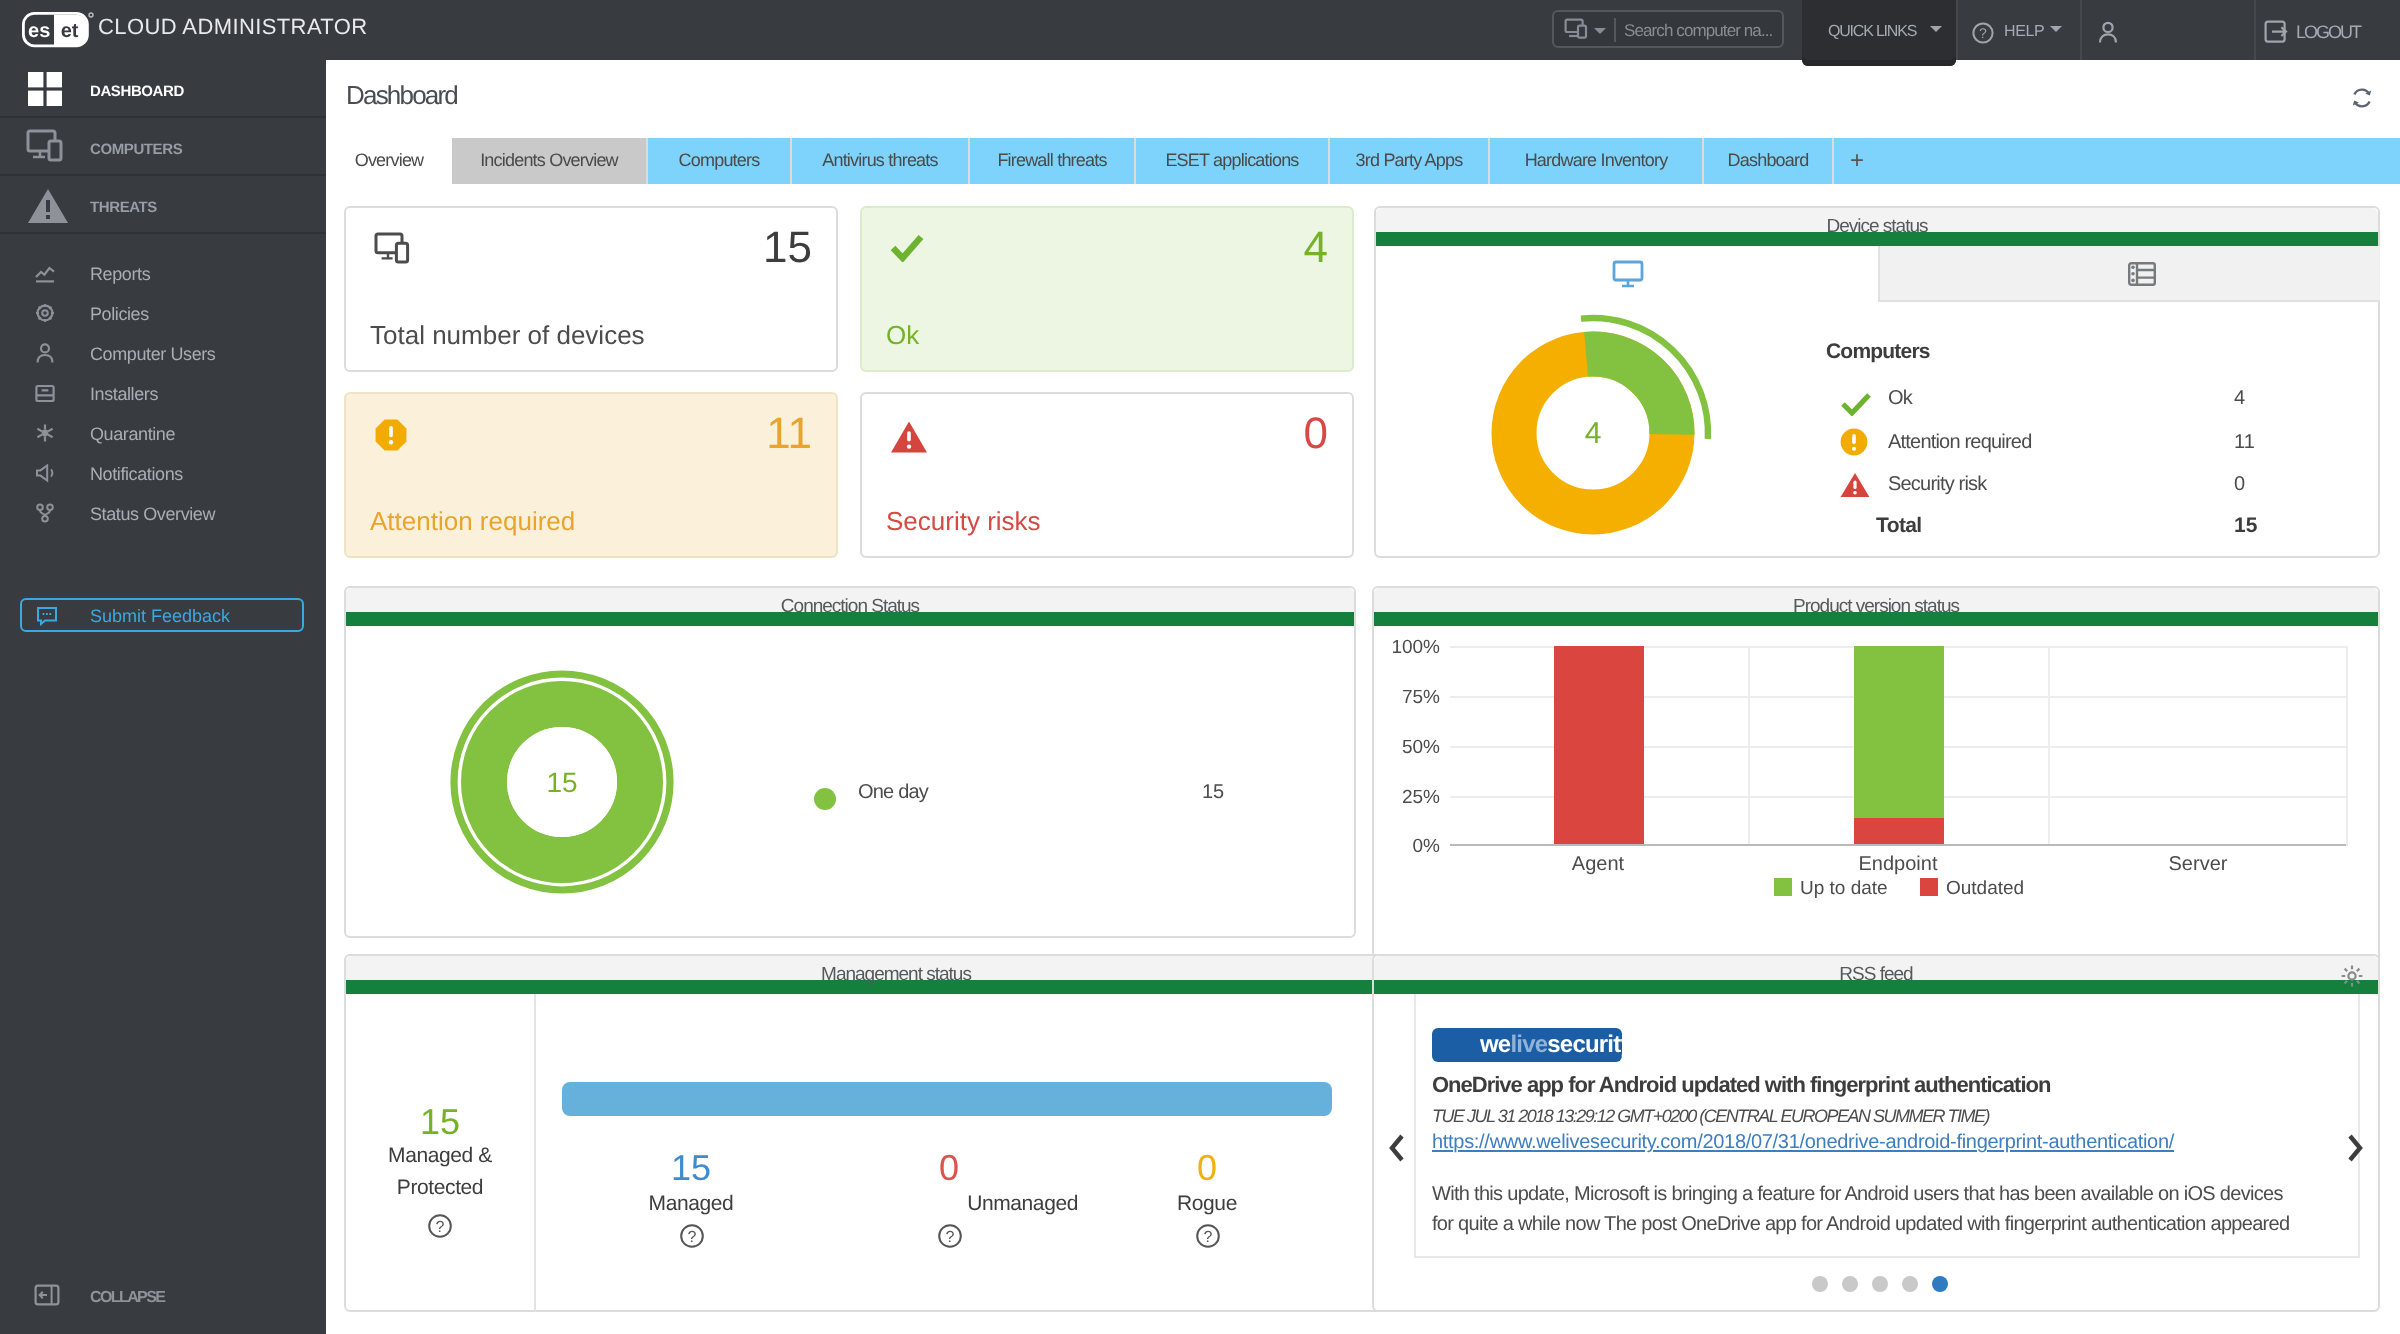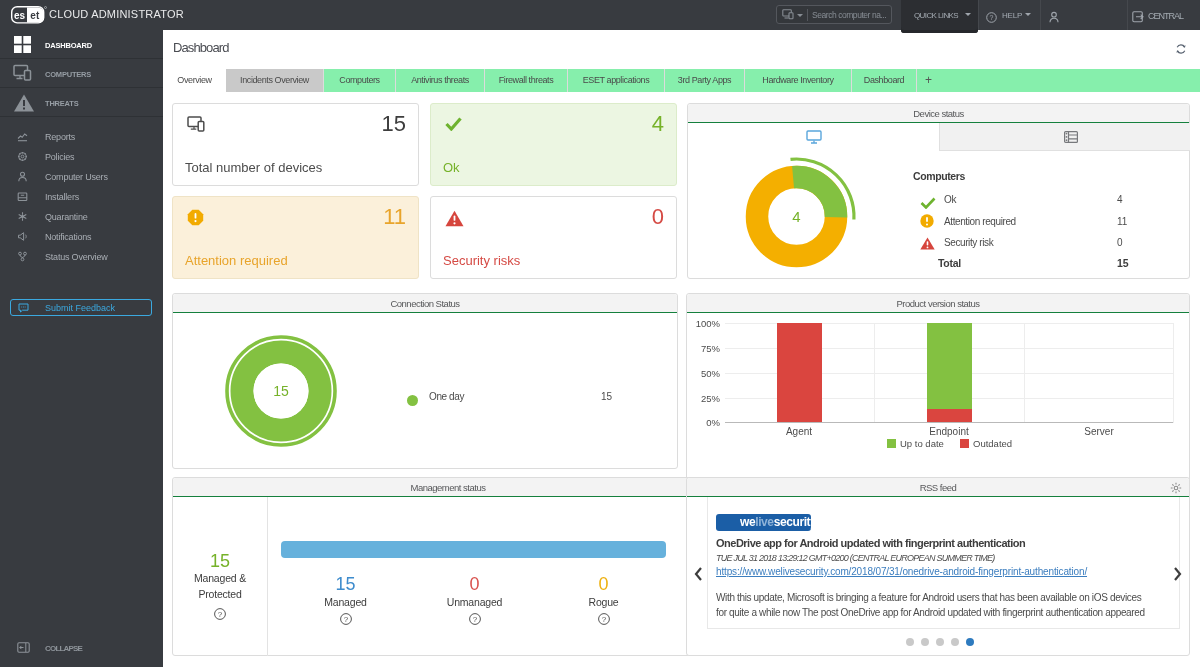--- a/index.html
+++ b/index.html
@@ -26,27 +26,27 @@
 .smallitem { position:relative; height:20px; color:#a9aeb4; font-size:9px; letter-spacing:-0.2px; }
 .smallitem .lbl { position:absolute; left:45px; top:5px; }
 .smallitem svg { position:absolute; left:17px; top:4px; }
 #feedback { position:absolute; left:10px; top:269px; width:142px; height:17px; border:1px solid #3ba9e0; border-radius:3px; color:#3ba9e0; font-size:9px; }
 #feedback .lbl { position:absolute; left:34px; top:3px;text-align:right; }
 #feedback svg { position:absolute; left:7px; top:3px; }
 #collapse { position:absolute; left:0; top:611px; color:#8d9399; font-size:8px; font-weight:bold; letter-spacing:-0.8px; }
 
 #titlebar { position:absolute; left:163px; top:30px; width:1037px; height:39px; background:#fff; }
 #titlebar .t { position:absolute; left:10px; top:10px; font-size:13px; letter-spacing:-0.9px; color:#4a4c52; }
-#tabbar { position:absolute; left:163px; top:69px; width:1037px; height:23px; background:#86efac; }
+#tabbar { position:absolute; left:163px; top:69px; width:1037px; height:23px; background:#7dd3fc; }
 .tab { position:absolute; top:0; height:23px; font-size:9px; letter-spacing:-0.4px; color:#4a4a4a; text-align:center; line-height:23px; border-right:1px solid #dcdcdc; white-space:nowrap; }
 .tab.active { background:#fff; border-right:none; }
 .tab.hover { background:#c9c9c9; }
 
 .panel { position:absolute; background:#fff; border:1px solid #dcdcdc; border-radius:3px; }
-.phead { position:relative; height:19px; background:#f3f3f3; border-bottom:1px solid #15803d; border-radius:3px 3px 0 0; font-size:9.5px; letter-spacing:-0.5px; color:#57585a; text-align:center; line-height:19px; }
+.phead { position:relative; height:19px; background:#f3f3f3; border-bottom:7px solid #15803d; border-radius:3px 3px 0 0; font-size:9.5px; letter-spacing:-0.5px; color:#57585a; text-align:center; line-height:19px; }
 .card { position:absolute; width:247px; height:83px; border:1px solid #dcdcdc; border-radius:3px; background:#fff; }
 .card .num { position:absolute; right:12px; top:7px; font-size:22px; }
 .card .lbl { position:absolute; left:12px; top:56px; font-size:13px; }
 </style>
 </head>
 <body>
 
 <div id="topbar">
   <div id="logo">
     <svg width="37" height="18" viewBox="0 0 37 18">
@@ -88,21 +88,21 @@
         <circle cx="6" cy="3.7" r="2.3" fill="none" stroke="#9fa5ac" stroke-width="1.1"></circle>
         <path d="M2 11.3 c0-2.7 1.7-4.1 4-4.1 s4 1.4 4 4.1" fill="none" stroke="#9fa5ac" stroke-width="1.1"></path>
       </svg>
   </div>
   <div style="position:absolute; left:1132px; top:9px;">
     <svg width="12" height="12" viewBox="0 0 12 12">
         <rect x="0.8" y="0.8" width="9.5" height="10" rx="1.2" fill="none" stroke="#9fa5ac" stroke-width="1.1"></rect>
         <path d="M4 5.8 h7 M8.7 3.6 l2.3 2.2 -2.3 2.2" fill="none" stroke="#9fa5ac" stroke-width="1.1"></path>
       </svg>
   </div>
-  <div style="position:absolute; left:1148px; top:11px; color:#a3aab1; font-size:9px; letter-spacing:-1px;">CENTRAL</div>
+  <div style="position:absolute; left:1148px; top:11px; color:#a3aab1; font-size:9px; letter-spacing:-1px;">LOGOUT</div>
 </div>
 
 <div id="sidebar">
   <div class="bigitem active">
     <svg width="19" height="19" viewBox="0 0 19 19">
         <rect x="1" y="1" width="7.7" height="7.7" fill="#fff"></rect>
         <rect x="10.3" y="1" width="7.7" height="7.7" fill="#fff"></rect>
         <rect x="1" y="10.3" width="7.7" height="7.7" fill="#fff"></rect>
         <rect x="10.3" y="10.3" width="7.7" height="7.7" fill="#fff"></rect>
       </svg>
@@ -355,21 +355,21 @@
         <text x="6" y="8.8" font-size="8" fill="#555" text-anchor="middle" font-family="Liberation Sans">?</text>
       </svg></div>
   <div style="position:absolute; left:108px; top:63px; width:385px; height:17px; background:#66b1dc; border-radius:4px;"></div>
   <div style="position:absolute; left:108px; top:96px; width:129px; text-align:center; font-size:18px; color:#3e8ccd;">15</div>
   <div style="position:absolute; left:108px; top:118px; width:129px; text-align:center; font-size:10.5px; letter-spacing:-0.2px; color:#3d3d3d;">Managed</div>
   <div style="position:absolute; left:108px; top:133px; width:129px; text-align:center;"><svg width="12" height="12" viewBox="0 0 12 12">
         <circle cx="6" cy="6" r="5.4" fill="none" stroke="#555" stroke-width="1"></circle>
         <text x="6" y="8.8" font-size="8" fill="#555" text-anchor="middle" font-family="Liberation Sans">?</text>
       </svg></div>
   <div style="position:absolute; left:237px; top:96px; width:129px; text-align:center; font-size:18px; color:#d9534f;">0</div>
-  <div style="position:absolute; left:237px; top:118px; width:129px; text-align:center; font-size:10.5px; letter-spacing:-0.2px; color:#3d3d3d;">Unmanaged</div>
+  <div style="position:absolute; left:237px; top:118px; width:129px; text-align:right; font-size:10.5px; letter-spacing:-0.2px; color:#3d3d3d;">Unmanaged</div>
   <div style="position:absolute; left:237px; top:133px; width:129px; text-align:center;"><svg width="12" height="12" viewBox="0 0 12 12">
         <circle cx="6" cy="6" r="5.4" fill="none" stroke="#555" stroke-width="1"></circle>
         <text x="6" y="8.8" font-size="8" fill="#555" text-anchor="middle" font-family="Liberation Sans">?</text>
       </svg></div>
   <div style="position:absolute; left:366px; top:96px; width:129px; text-align:center; font-size:18px; color:#eeb111;">0</div>
   <div style="position:absolute; left:366px; top:118px; width:129px; text-align:center; font-size:10.5px; letter-spacing:-0.2px; color:#3d3d3d;">Rogue</div>
   <div style="position:absolute; left:366px; top:133px; width:129px; text-align:center;"><svg width="12" height="12" viewBox="0 0 12 12">
         <circle cx="6" cy="6" r="5.4" fill="none" stroke="#555" stroke-width="1"></circle>
         <text x="6" y="8.8" font-size="8" fill="#555" text-anchor="middle" font-family="Liberation Sans">?</text>
       </svg></div>

